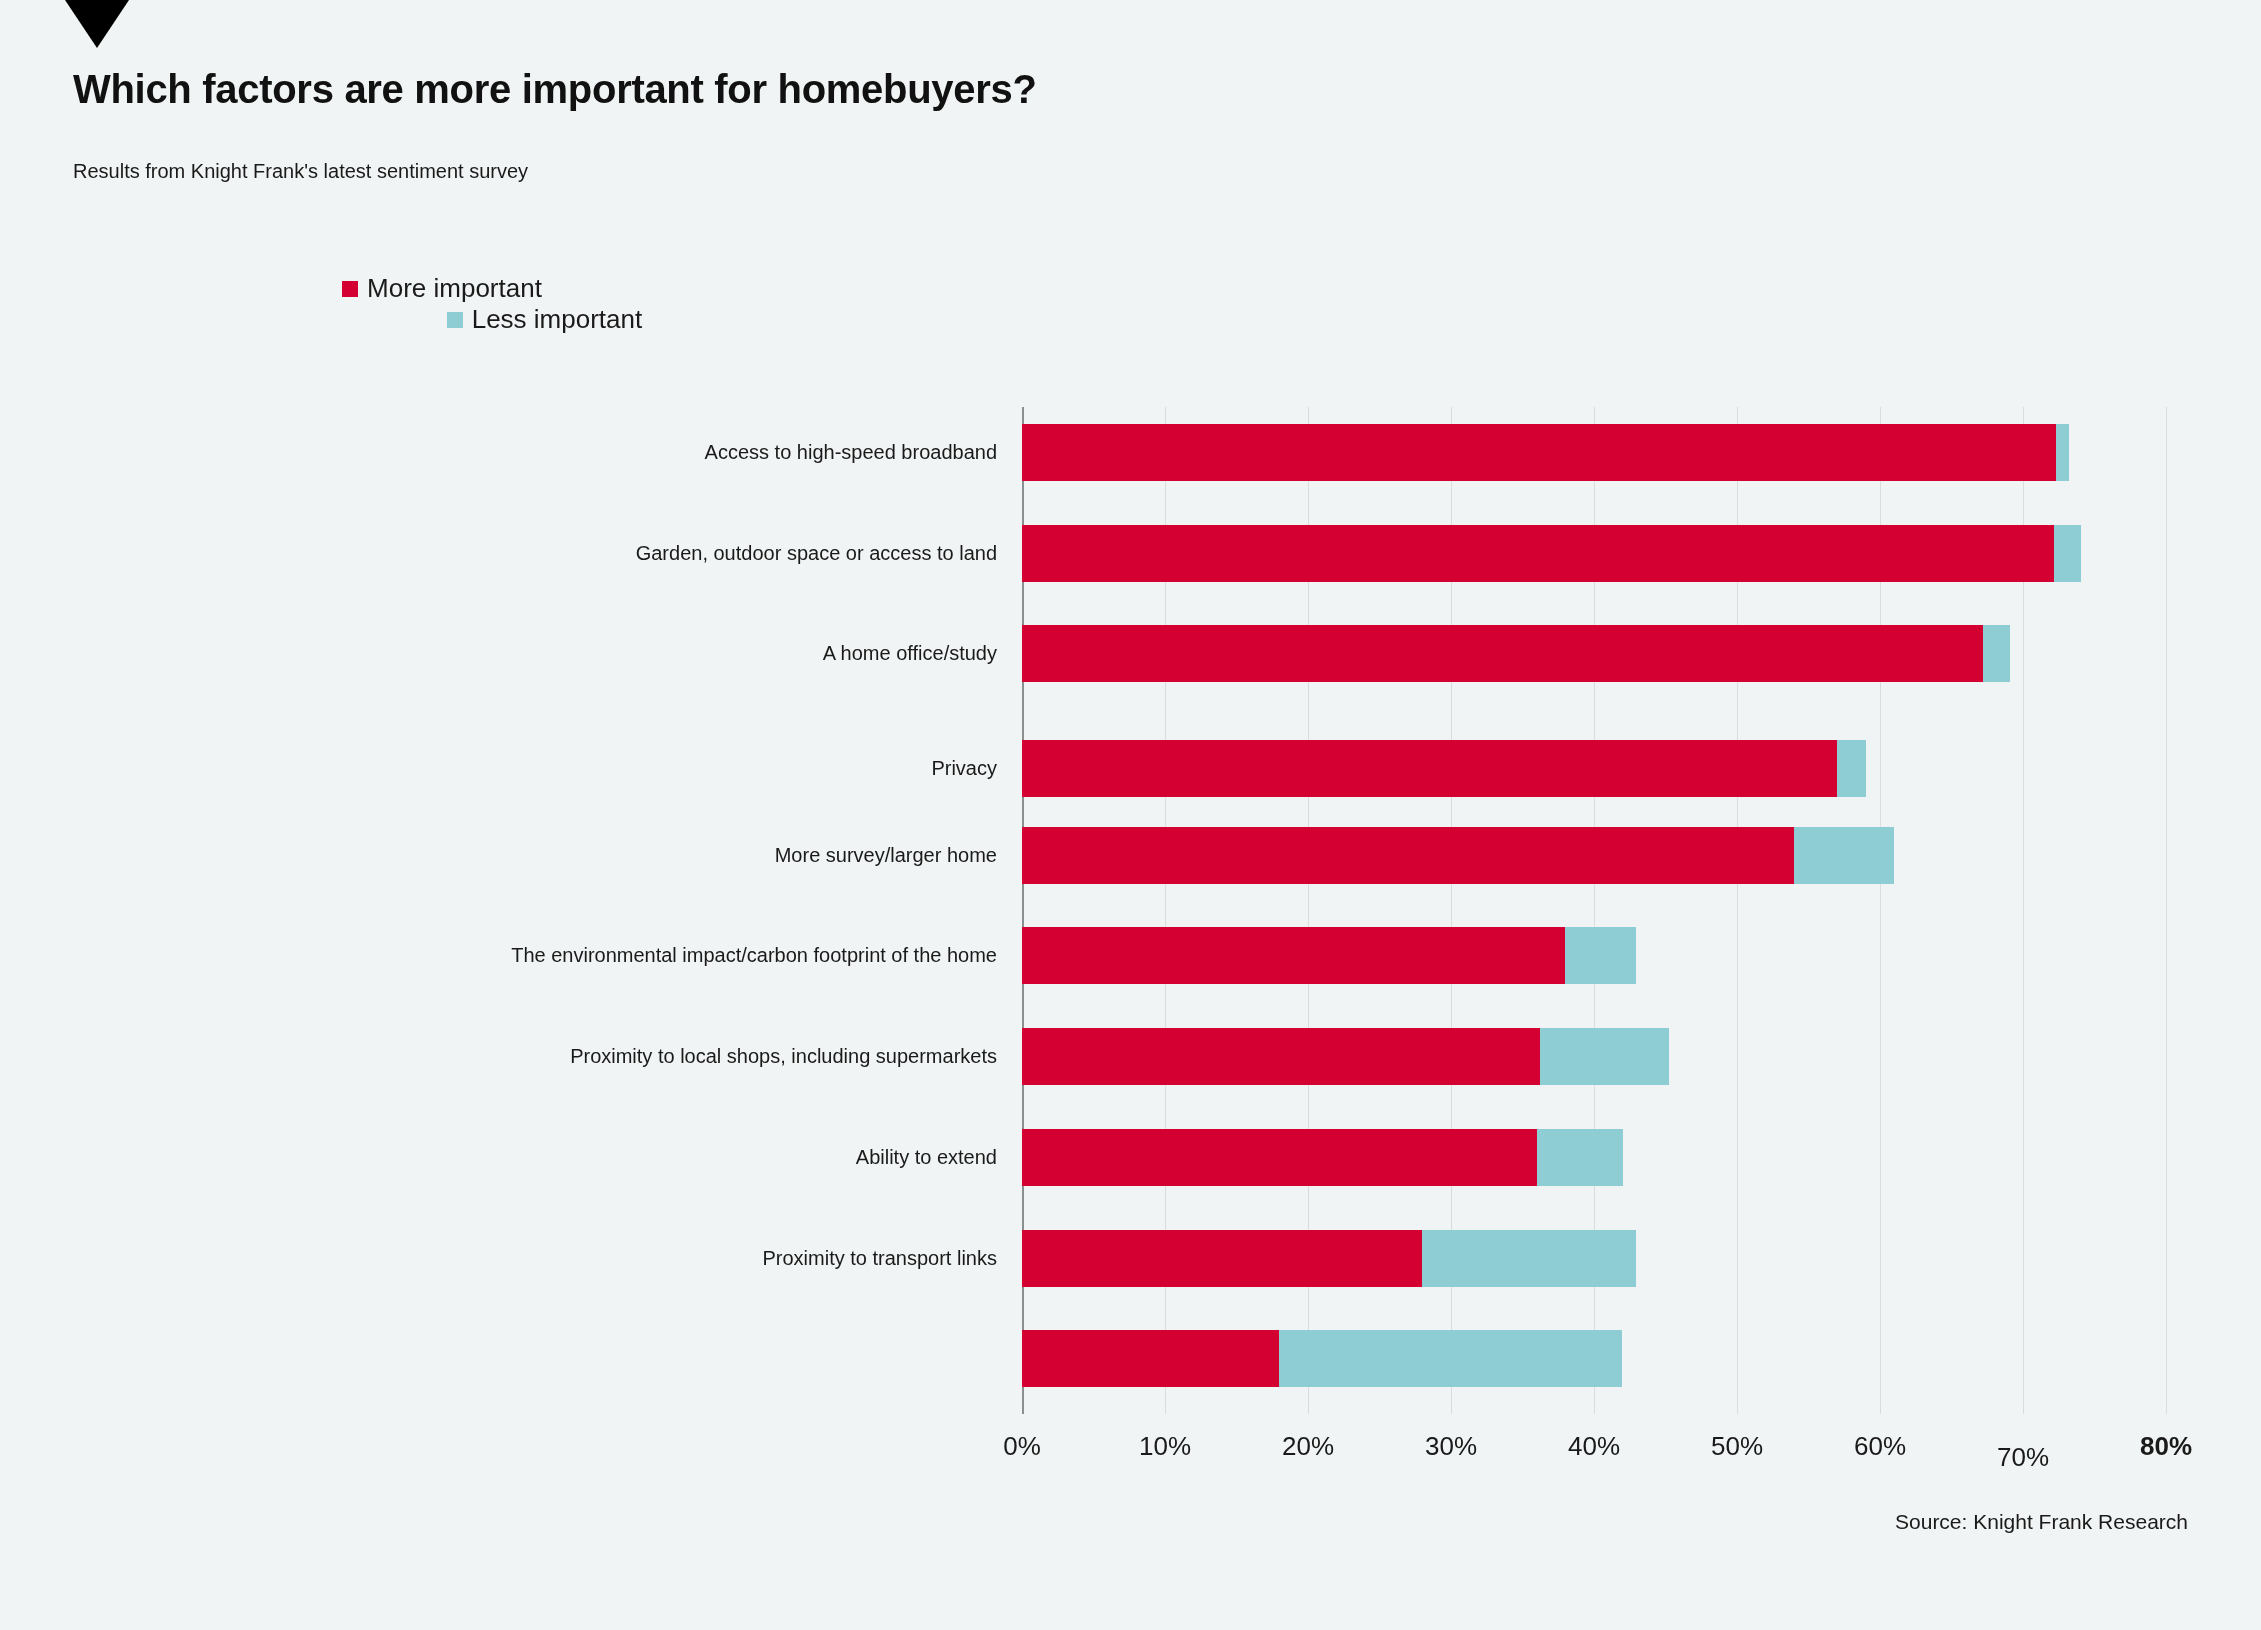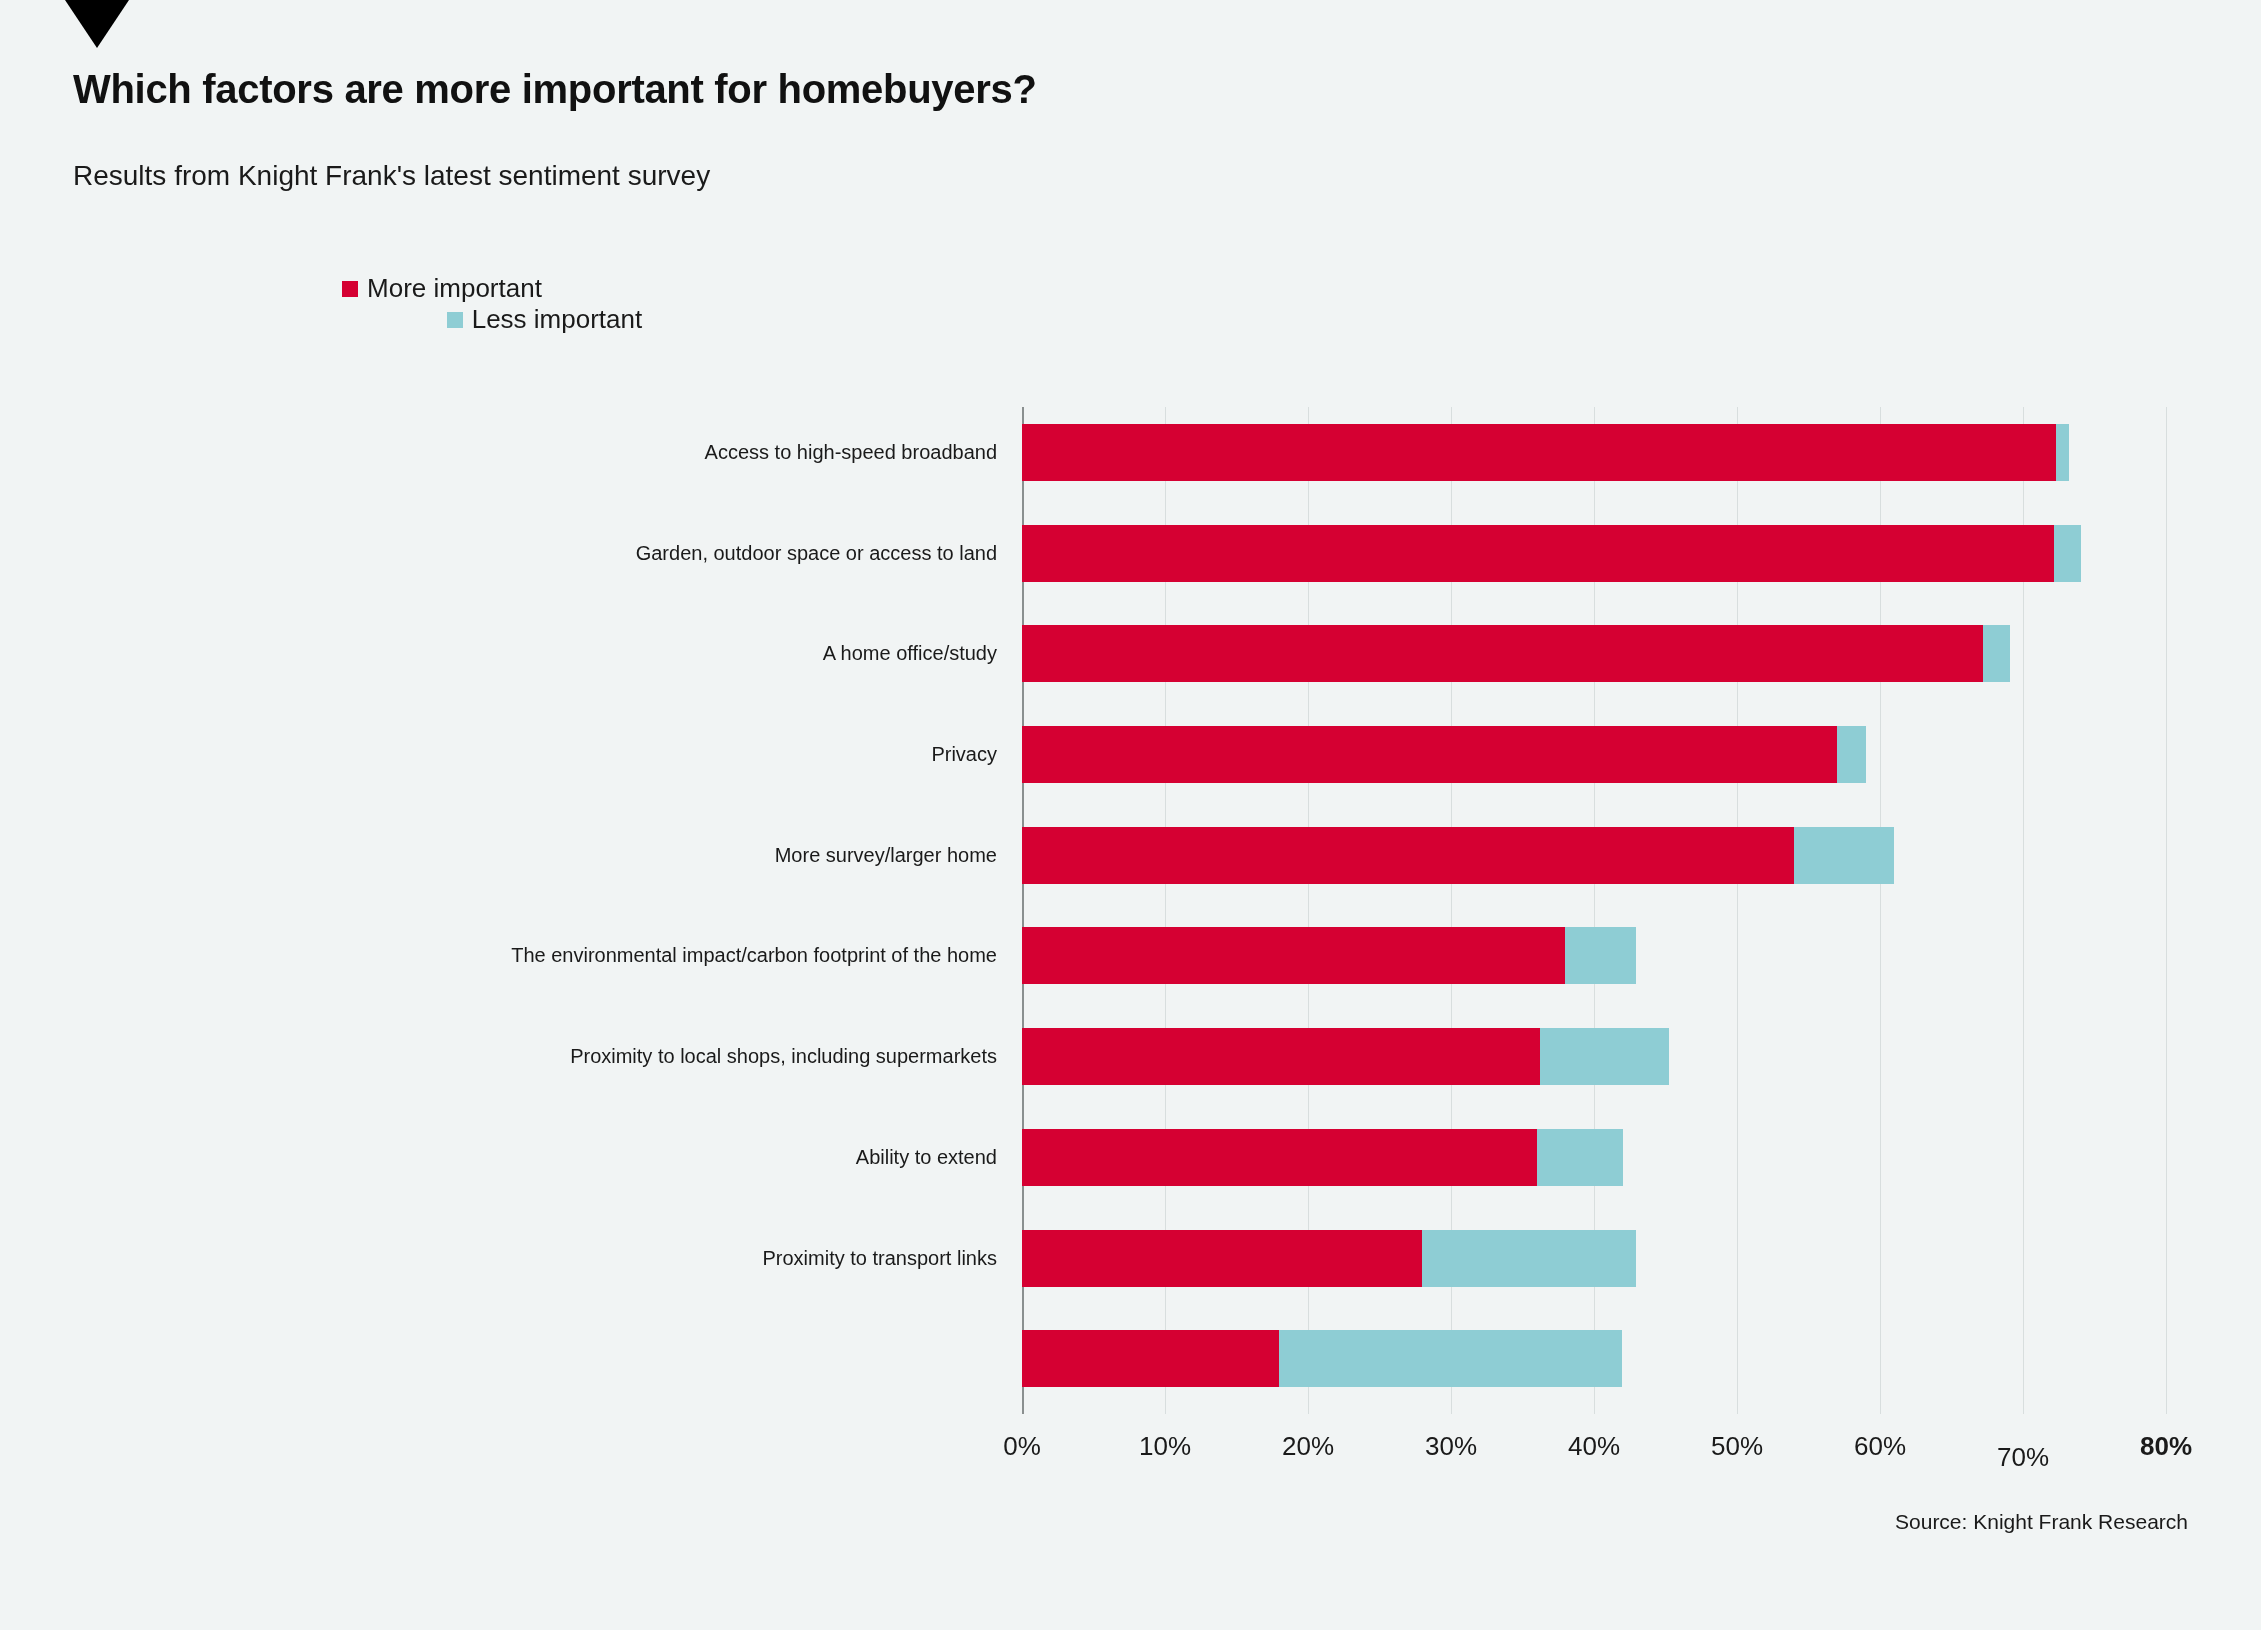--- a/index.html
+++ b/index.html
@@ -37,21 +37,21 @@
     font-size: 40px;
     font-weight: bold;
     letter-spacing: -0.3px;
     color: #111111;
     white-space: nowrap;
   }
   .subtitle {
     position: absolute;
     left: 73px;
     top: 160px;
-    font-size: 28px;
+    font-size: 20px;
     font-weight: normal;
     color: #1a1a1a;
     white-space: nowrap;
   }
   .legend {
     position: absolute;
     left: 242px;
     top: 273px;
     display: flex;
     align-items: center;
@@ -179,21 +179,21 @@
         <div class="bar-row" style="top: 101px; height: 101px; width: 1144px;">
           <div class="row-label">Garden, outdoor space or access to land</div>
           <div class="bar-seg seg-more" style="left: 0px; width: 1032px; background: rgb(213, 0, 50);"></div>
           <div class="bar-seg seg-less" style="left: 1032px; width: 27px; background: rgb(142, 205, 212);"></div>
         </div>
         <div class="bar-row" style="top: 201px; height: 101px; width: 1144px;">
           <div class="row-label">A home office/study</div>
           <div class="bar-seg seg-more" style="left: 0px; width: 961px; background: rgb(213, 0, 50);"></div>
           <div class="bar-seg seg-less" style="left: 961px; width: 27px; background: rgb(142, 205, 212);"></div>
         </div>
-        <div class="bar-row" style="top: 302px; height: 101px; width: 1144px;">
+        <div class="bar-row" style="top: 316px; height: 101px; width: 1144px;">
           <div class="row-label">Privacy</div>
           <div class="bar-seg seg-more" style="left: 0px; width: 815px; background: rgb(213, 0, 50);"></div>
           <div class="bar-seg seg-less" style="left: 815px; width: 29px; background: rgb(142, 205, 212);"></div>
         </div>
         <div class="bar-row" style="top: 403px; height: 101px; width: 1144px;">
           <div class="row-label">More survey/larger home</div>
           <div class="bar-seg seg-more" style="left: 0px; width: 772px; background: rgb(213, 0, 50);"></div>
           <div class="bar-seg seg-less" style="left: 772px; width: 100px; background: rgb(142, 205, 212);"></div>
         </div>
         <div class="bar-row" style="top: 503px; height: 101px; width: 1144px;">

